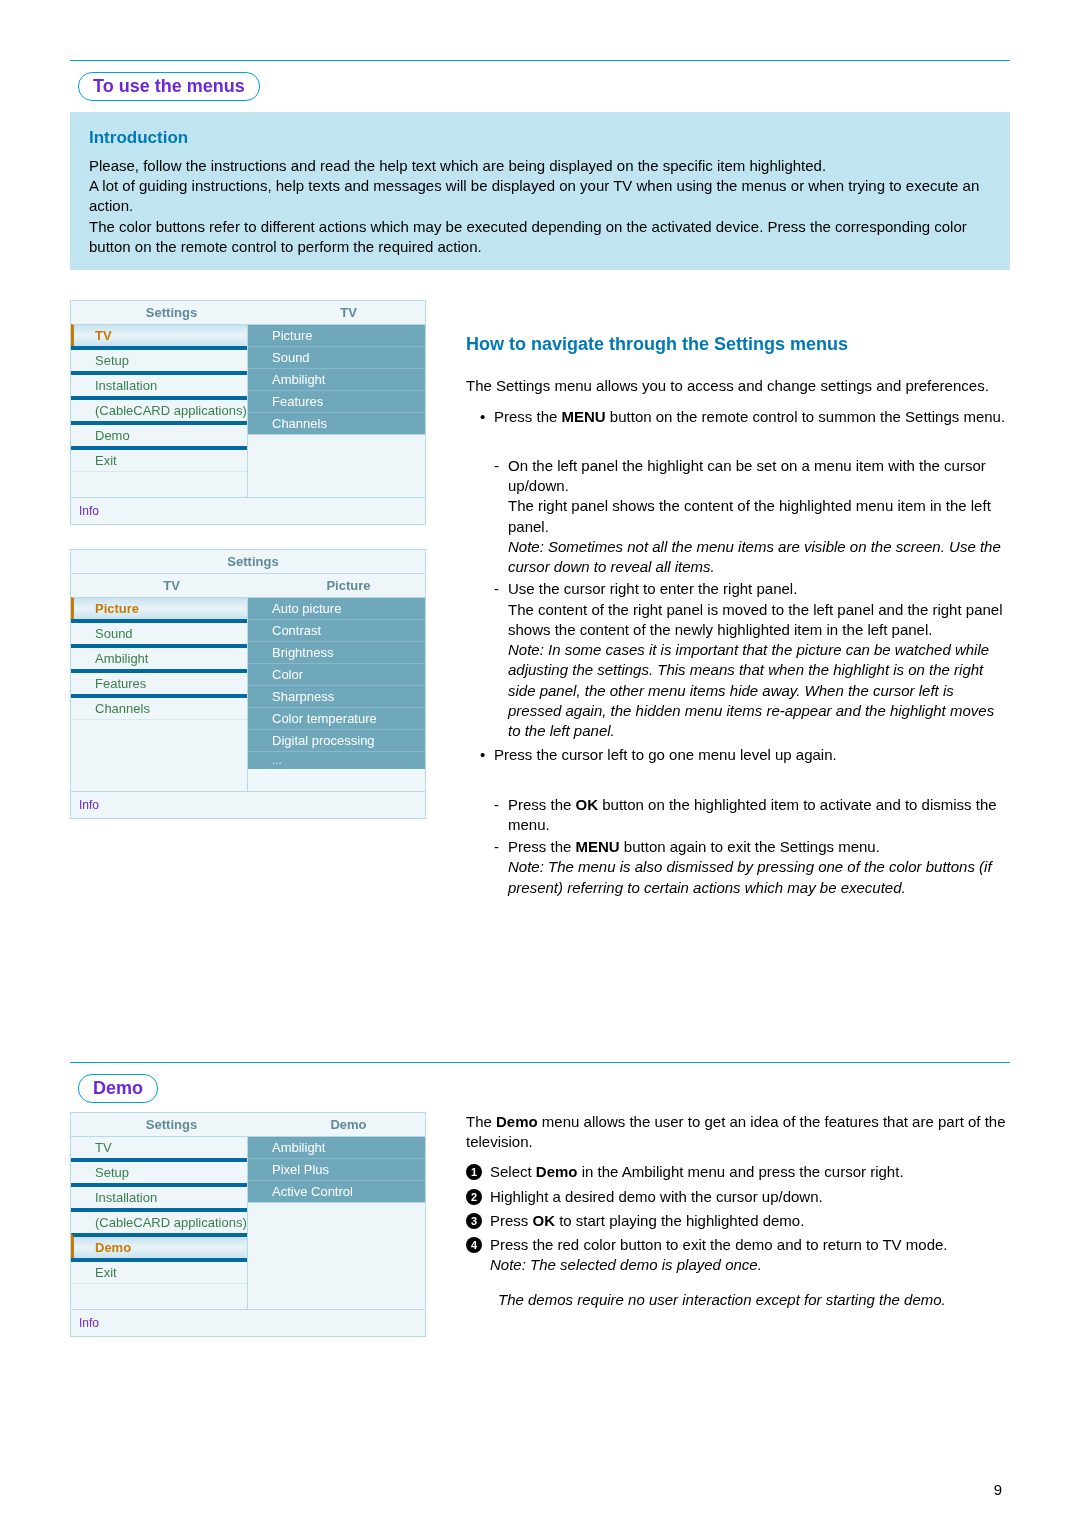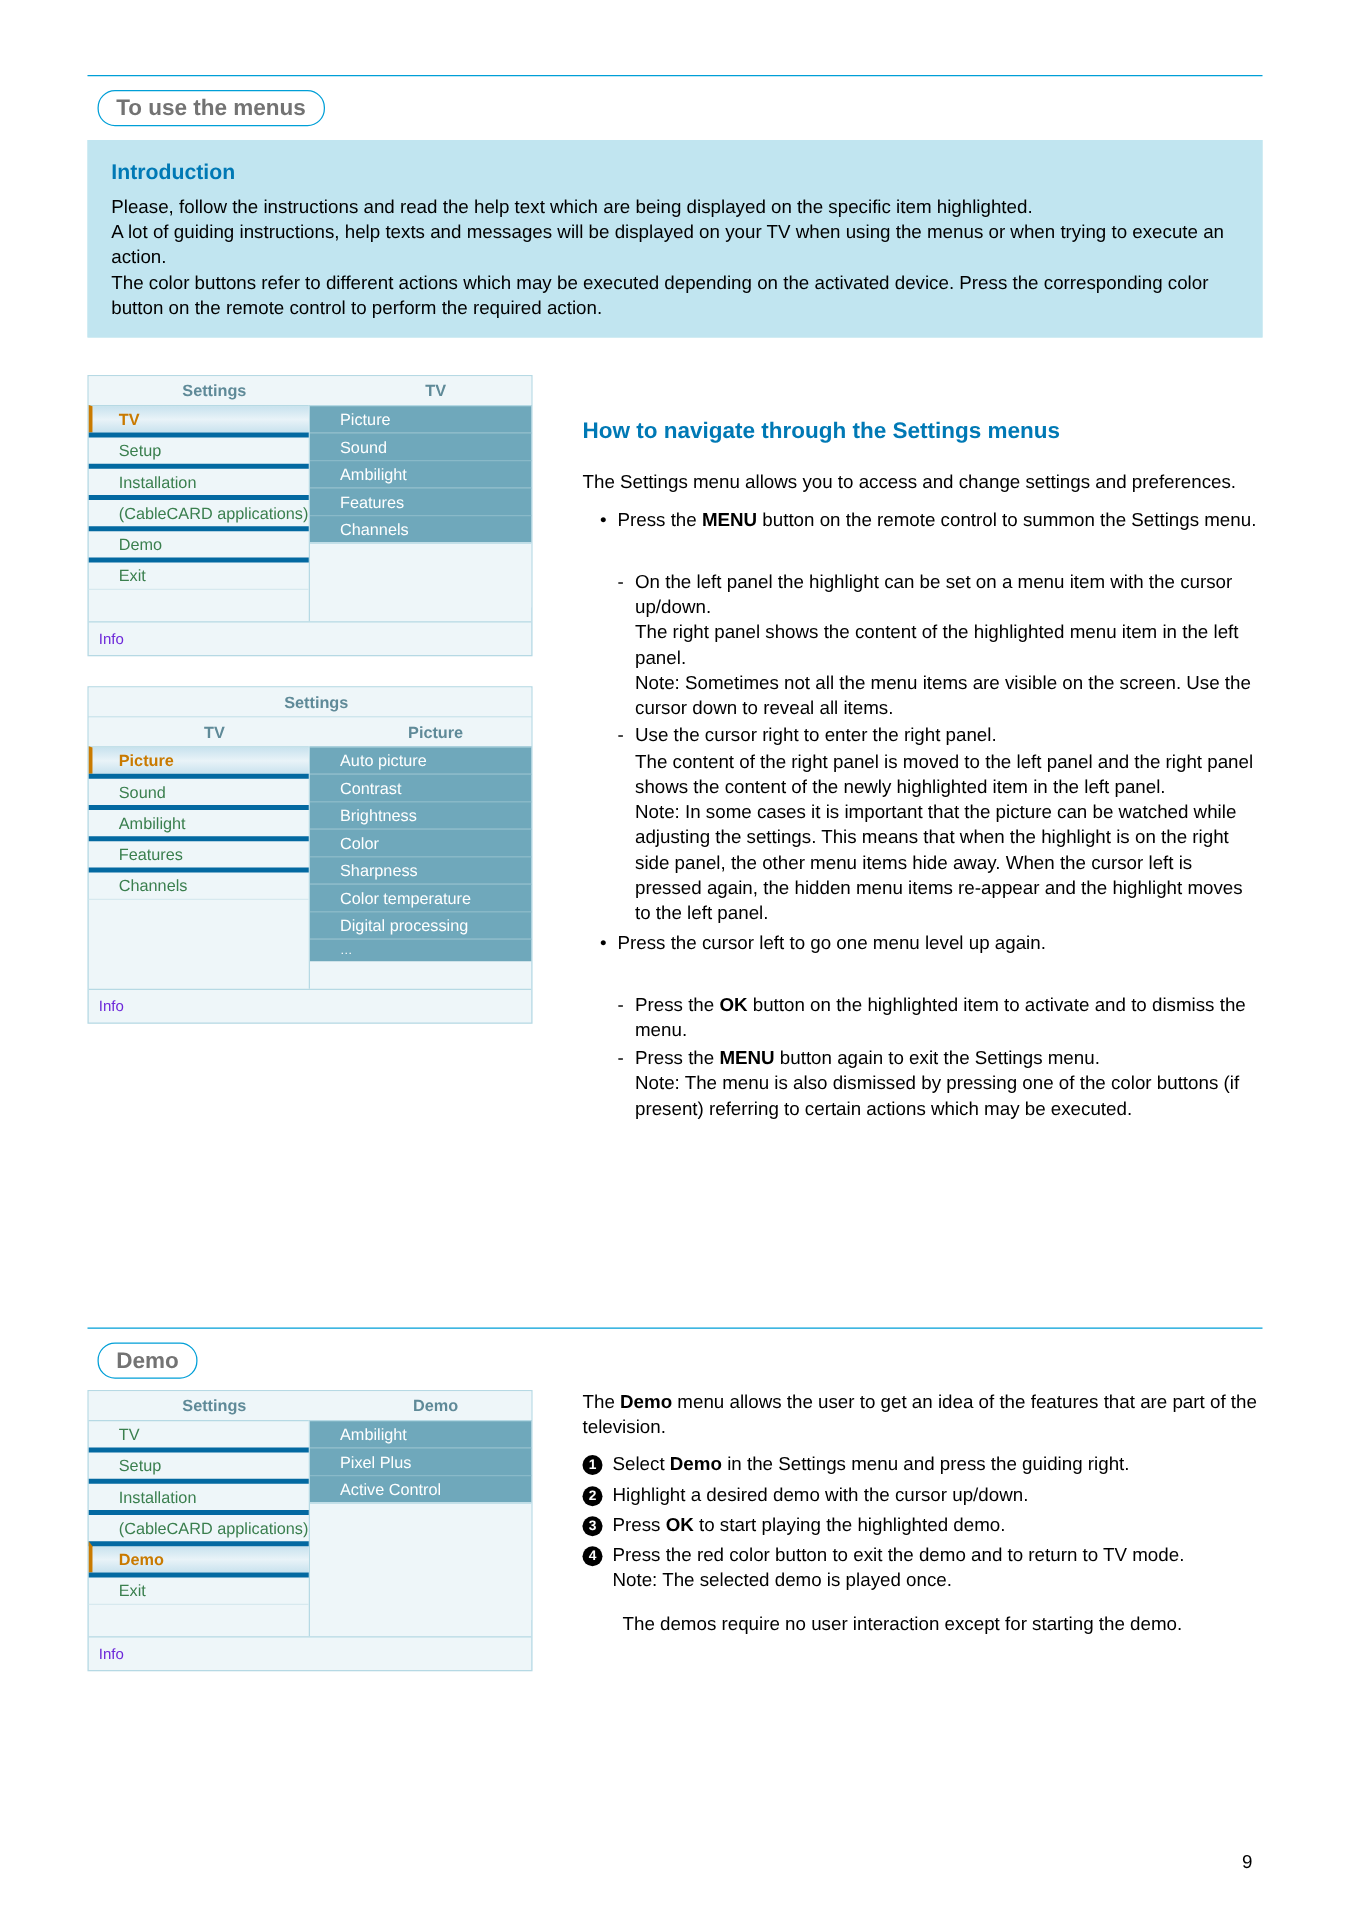--- a/index.html
+++ b/index.html
@@ -4,21 +4,21 @@
 <style>
   * { box-sizing: border-box; margin: 0; padding: 0; }
   html, body { width: 1080px; font-family: "Gill Sans", "Gill Sans MT", "Segoe UI", Arial, sans-serif; color: #000; background: #fff; }
   .page { width: 1080px; min-height: 1528px; padding: 60px 70px 0 70px; position: relative; }
 
   
   .section-head { position: relative; margin-bottom: 14px; }
   .section-rule { border: none; border-top: 1px solid #009fd7; margin: 0; }
   .section-pill {
     display: inline-block; position: relative; top: 11px; background: #fff;
-    border: 1.5px solid #009fd7; color: #737373; font-weight: 700;
+    border: 1.5px solid #009fd7; color: #6d28d9; font-weight: 700;
     border-radius: 14px; padding: 3px 14px 3px 14px; font-size: 18px;
     margin-left: 8px;
   }
 
   
   .intro-box {
     background: #c1e5f0; border: 1px solid #c1e5f0; padding: 14px 18px 12px 18px;
     margin-top: 22px; font-size: 15px; line-height: 1.35;
   }
   .intro-title { color: #0079b5; font-weight: 700; font-size: 17px; margin-bottom: 6px; }
@@ -55,21 +55,21 @@
 
   
   .right h3 { color: #0079b5; font-weight: 700; font-size: 18px; margin-bottom: 20px; }
   .right p { margin-bottom: 10px; }
   .bullets { list-style: none; padding-left: 14px; }
   .bullets > li { position: relative; padding-left: 14px; margin-bottom: 4px; }
   .bullets > li::before { content: "•"; position: absolute; left: 0; top: 0; }
   .dashes { list-style: none; padding-left: 0; margin-top: 29px; }
   .dashes > li { position: relative; padding-left: 14px; margin-bottom: 2px; }
   .dashes > li::before { content: "-"; position: absolute; left: 0; top: 0; }
-  .note { }
+  .note { font-style: italic; }
   .bold { font-weight: 700; }
 
   
   .num-list { list-style: none; padding-left: 0; }
   .num-list > li { position: relative; padding-left: 24px; margin-bottom: 4px; }
   .num-bullet {
     position: absolute; left: 0; top: 2px; width: 16px; height: 16px;
     border-radius: 50%; background: #000; color: #fff; font-size: 11px;
     font-weight: 700; text-align: center; line-height: 16px;
   }
@@ -227,21 +227,21 @@
           <div class="menu-info">Info</div>
         </div>
       </div>
 
       <div class="right">
         <p>
           <span>The </span><span class="bold">Demo</span><span> menu allows the user to get an idea of the features that are part of the television.</span>
         </p>
         <ol class="num-list">
           <li><span class="num-bullet">1</span>
-            <span>Select </span><span class="bold">Demo</span><span> in the Settings menu and press the guiding right.</span>
+            <span>Select </span><span class="bold">Demo</span><span> in the Ambilight menu and press the cursor right.</span>
           </li>
           <li><span class="num-bullet">2</span>
             <span>Highlight a desired demo with the cursor up/down.</span>
           </li>
           <li><span class="num-bullet">3</span>
             <span>Press </span><span class="bold">OK</span><span> to start playing the highlighted demo.</span>
           </li>
           <li><span class="num-bullet">4</span>
             <span>Press the red color button to exit the demo and to return to TV mode.</span><br>
             <span class="note">Note: The selected demo is played once.</span>

